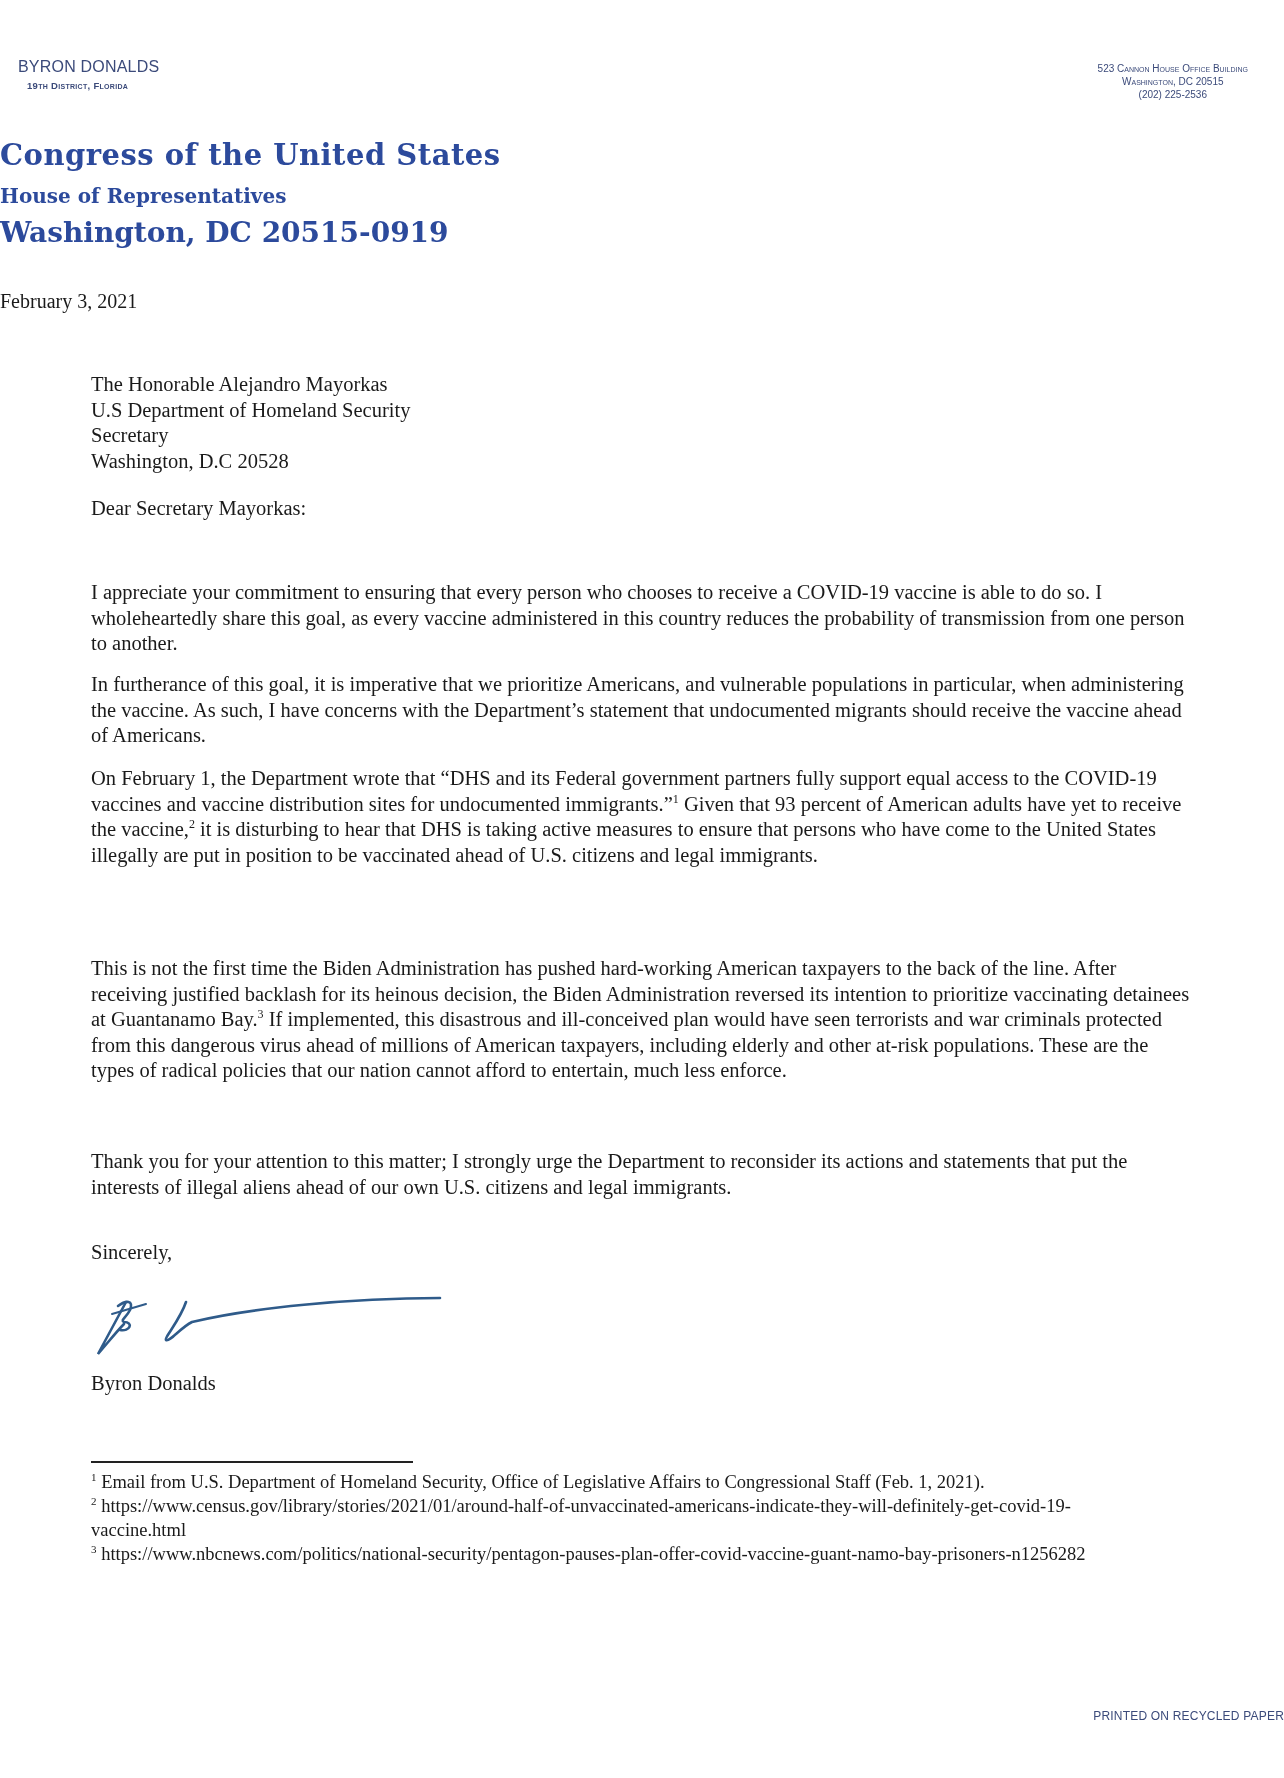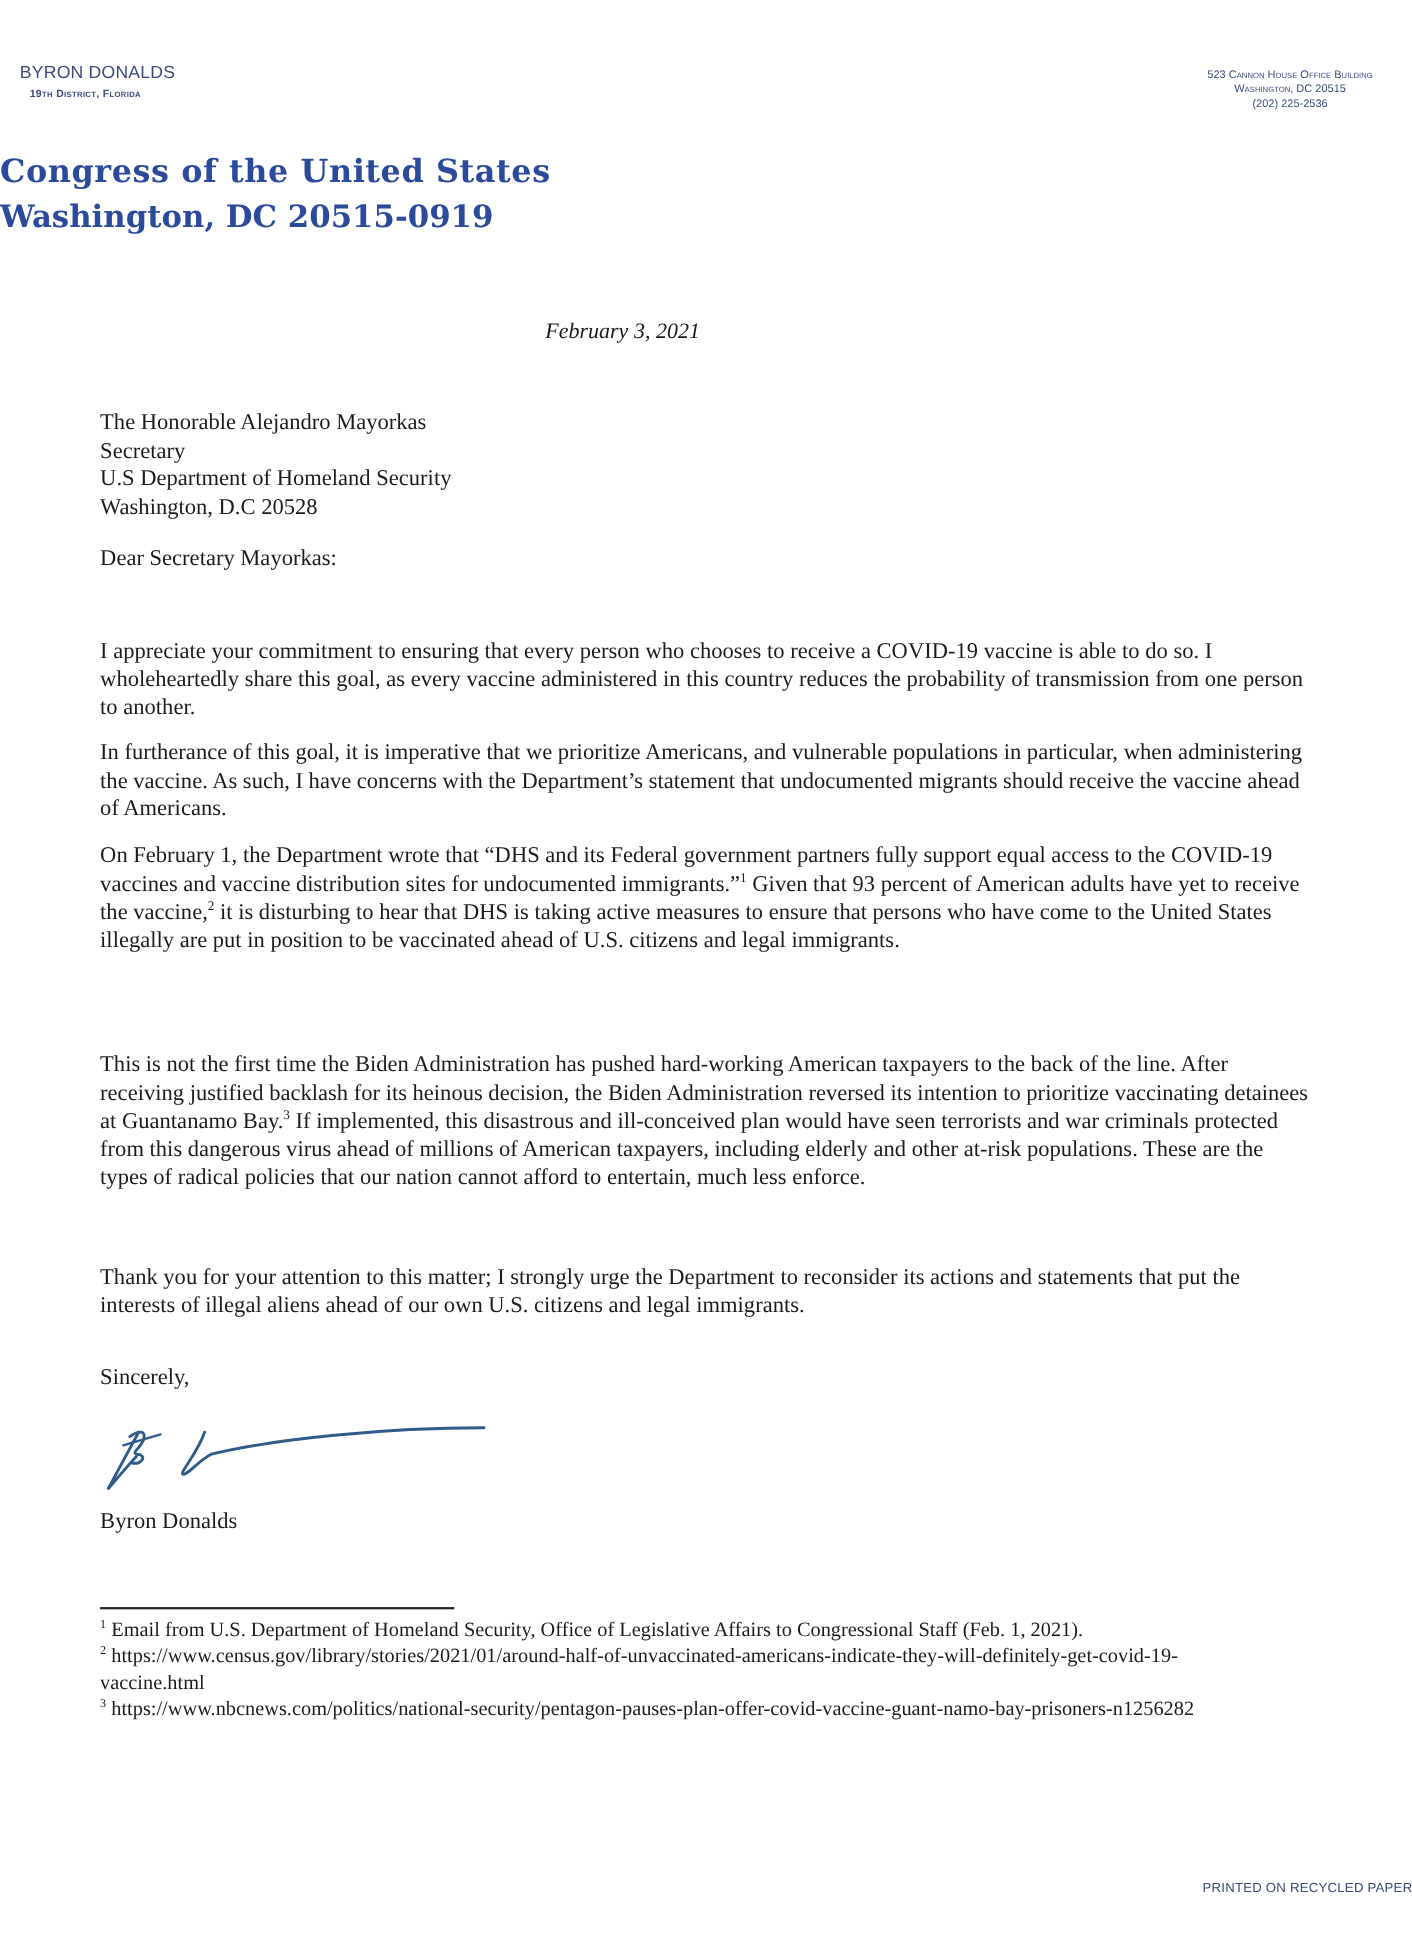--- a/index.html
+++ b/index.html
@@ -11,21 +11,21 @@
   .lh-district { font-size: 9.5px; font-weight: bold; margin-left: 9px; margin-top: 4px;
                  font-variant: small-caps; letter-spacing: 0.3px; }
   .letterhead-right { position: absolute; right: 36px; top: 62px; text-align: center;
                       color: #3b4a7a; font-family: "Liberation Sans", sans-serif;
                       font-size: 10px; line-height: 13px; font-variant: small-caps; }
   .masthead { position: absolute; left: 0; width: 1284px; top: 138px; text-align: left;
               color: #2c4a9c; font-family: "DejaVu Serif", serif; font-weight: bold; }
   .mh-congress { font-size: 29px; letter-spacing: 0.5px; }
   .mh-house { font-size: 20px; margin-top: 12px; }
   .mh-city { font-size: 28px; margin-top: 8px; }
-  .date { position: absolute; left: 0; width: 1132px; text-align: center; top: 290px; font-size: 20px; font-style: italic; }
+  .date { position: absolute; left: 0; width: 1132px; top: 290px; font-size: 20px; }
   .text-block { position: absolute; left: 91px; width: 1100px; font-size: 20.5px; line-height: 25.5px; }
   .address { top: 372px; }
   .salutation { top: 496px; }
   .para { margin: 0; }
   .p1 { top: 580px; }
   .p2 { top: 672px; }
   .p3 { top: 766px; }
   .p4 { top: 956px; }
   .p5 { top: 1149px; }
   sup { font-size: 12px; line-height: 0; vertical-align: super; }
@@ -47,29 +47,30 @@
 </div>
 
 <div class="letterhead-right">
   <div>523 Cannon House Office Building</div>
   <div>Washington, DC 20515</div>
   <div>(202) 225-2536</div>
 </div>
 
 <div class="masthead">
   <div class="mh-congress">Congress of the United States</div>
+  <div class="mh-house">House of Representatives</div>
   <div class="mh-city">Washington, DC 20515-0919</div>
 </div>
 
 <div class="date">February 3, 2021</div>
 
 <div class="text-block address">
   <div>The Honorable Alejandro Mayorkas</div>
+  <div>U.S Department of Homeland Security</div>
   <div>Secretary</div>
-  <div>U.S Department of Homeland Security</div>
   <div>Washington, D.C 20528</div>
 </div>
 
 <div class="text-block salutation">Dear Secretary Mayorkas:</div>
 
 <p class="text-block para p1">I appreciate your commitment to ensuring that every person who chooses to receive a COVID-19 vaccine is able to do so. I wholeheartedly share this goal, as every vaccine administered in this country reduces the probability of transmission from one person to another.</p>
 <p class="text-block para p2">In furtherance of this goal, it is imperative that we prioritize Americans, and vulnerable populations in particular, when administering the vaccine. As such, I have concerns with the Department’s statement that undocumented migrants should receive the vaccine ahead of Americans.</p>
 
 <p class="text-block para p3"><span>On February 1, the Department wrote that “DHS and its Federal government partners fully support equal access to the COVID-19 vaccines and vaccine distribution sites for undocumented immigrants.”</span><sup>1</sup><span> Given that 93 percent of American adults have yet to receive the vaccine,</span><sup>2</sup><span> it is disturbing to hear that DHS is taking active measures to ensure that persons who have come to the United States illegally are put in position to be vaccinated ahead of U.S. citizens and legal immigrants.</span></p>
 

